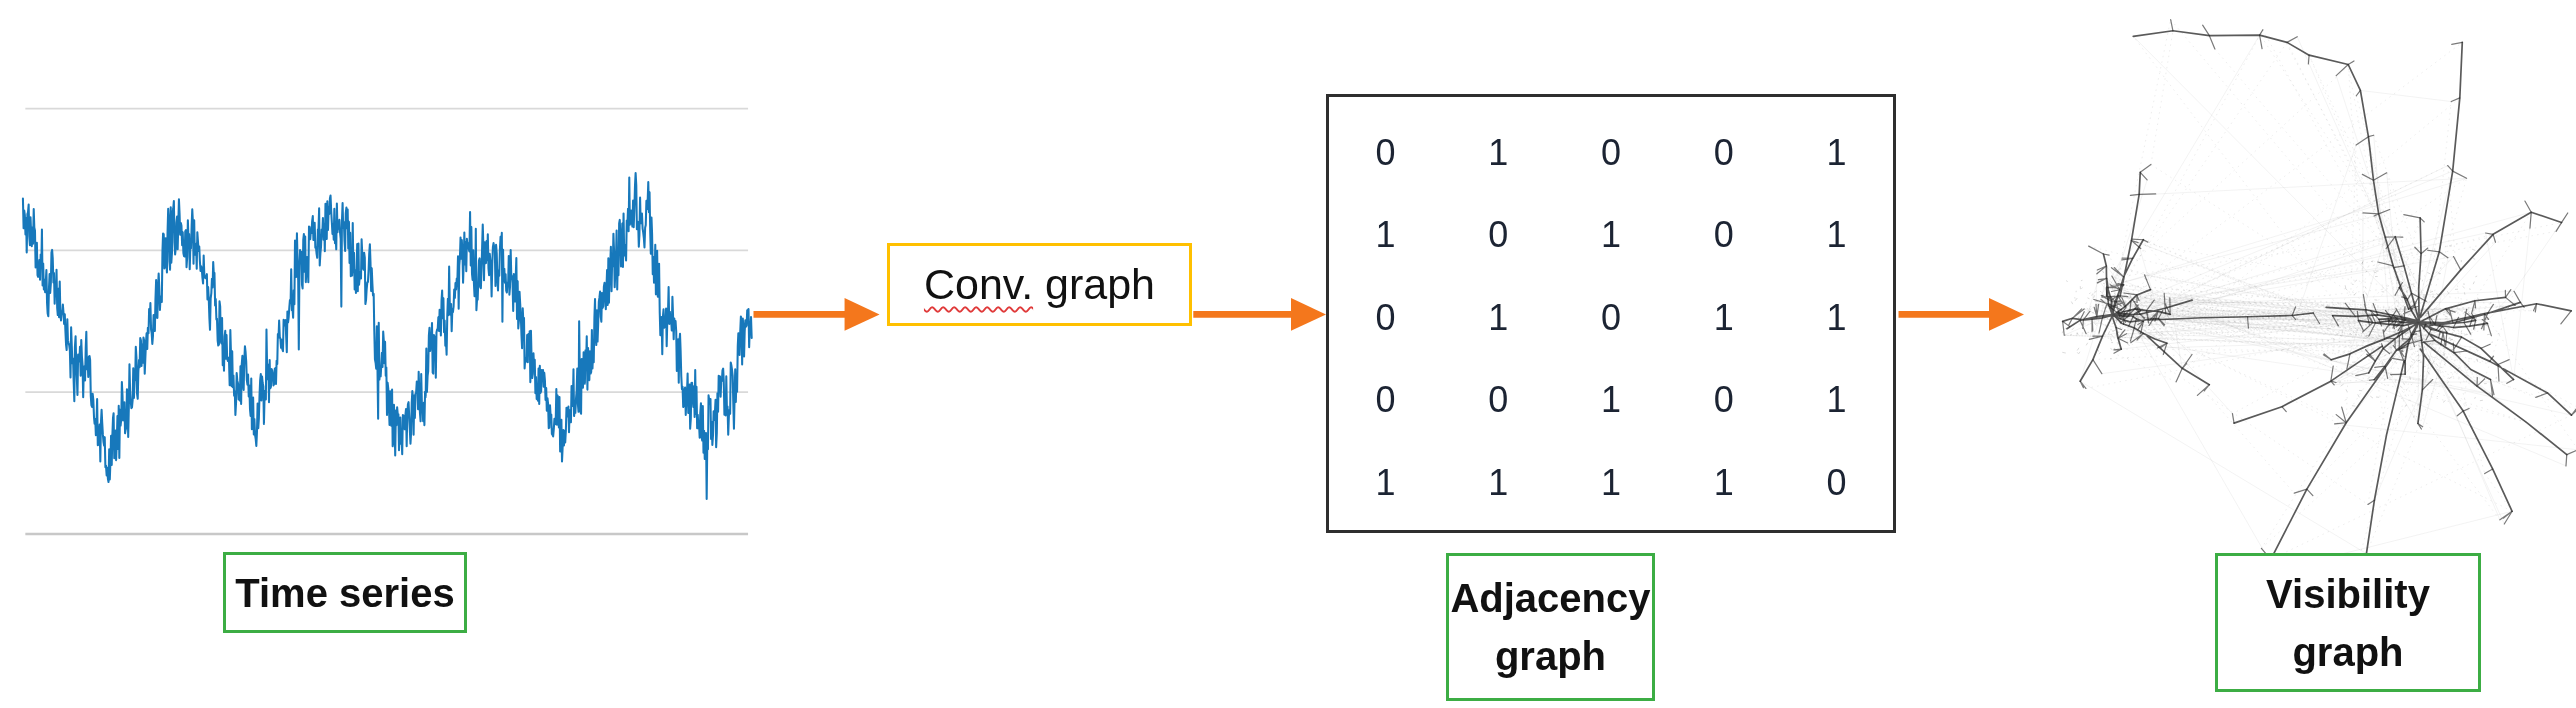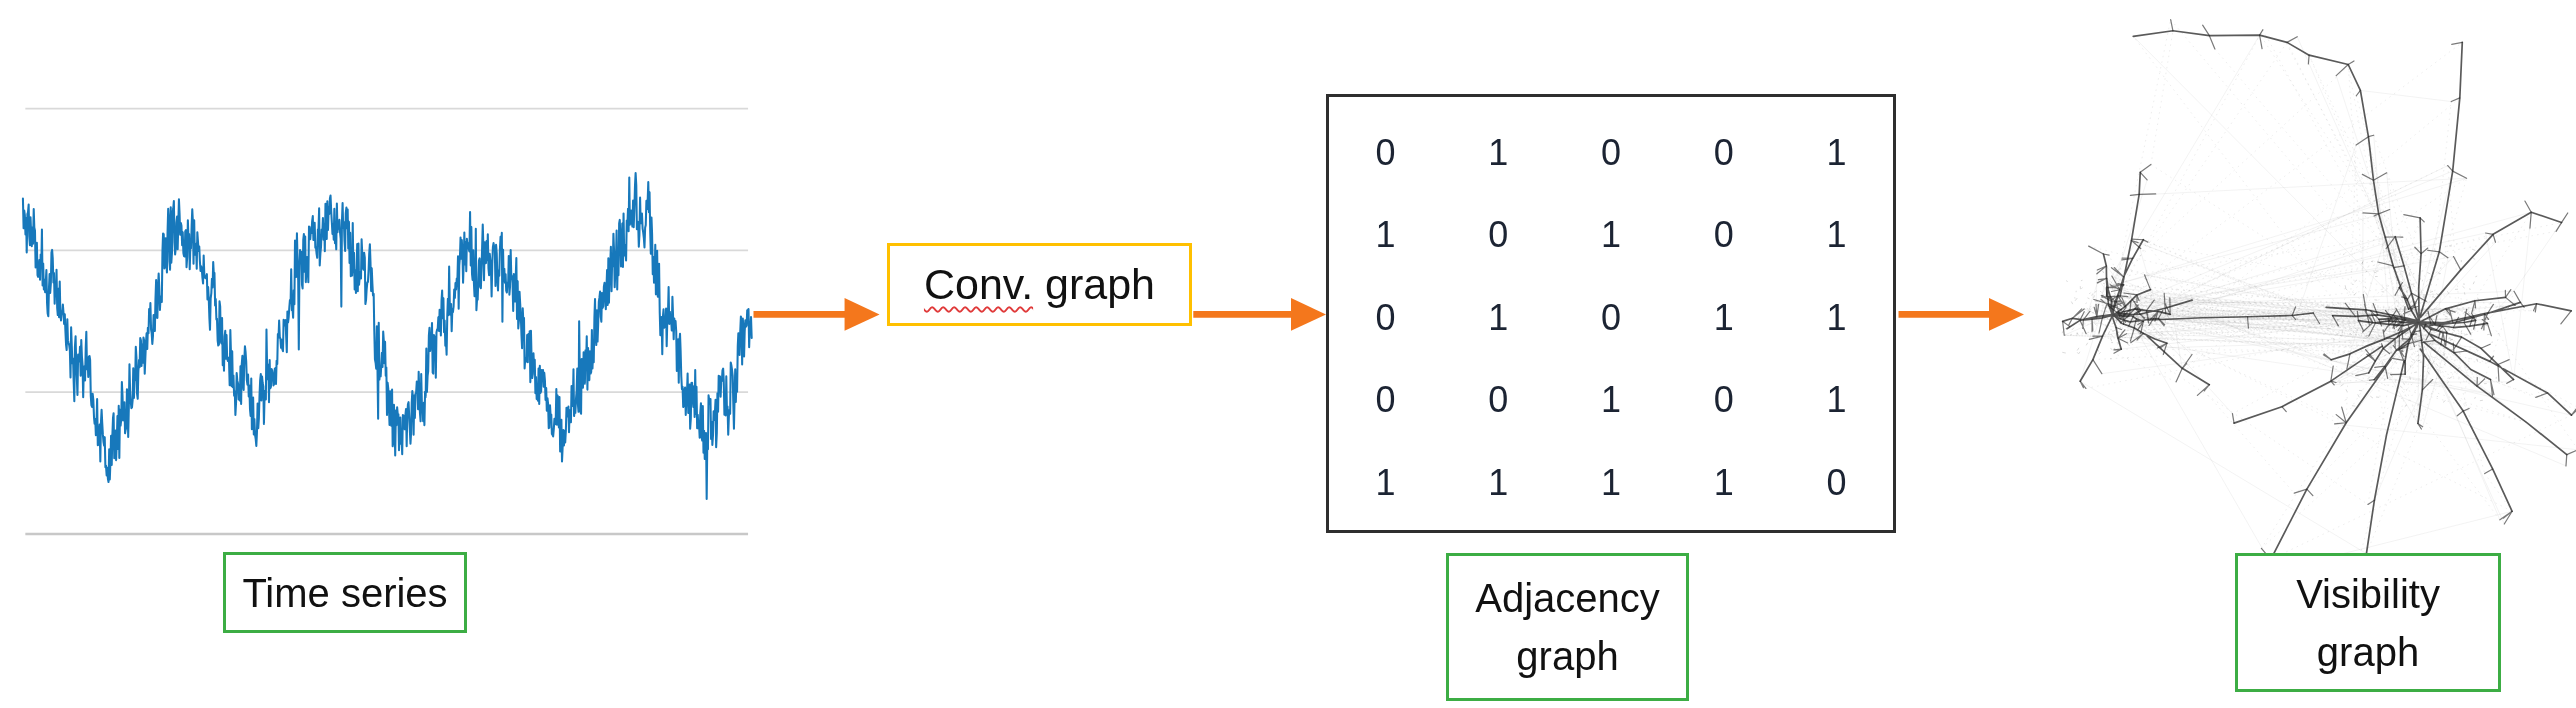--- a/index.html
+++ b/index.html
@@ -7,23 +7,23 @@
           font-family:"Liberation Sans",sans-serif;}
   svg.layer{position:absolute;left:0;top:0;width:2576px;height:709px;pointer-events:none;}
   .box{position:absolute;background:#fff;display:flex;align-items:center;justify-content:center;
        text-align:center;color:#111;box-sizing:border-box;}
   .conv-box{left:887px;top:243px;width:305px;height:83px;border:3px solid #FFC000;
             font-size:43px;white-space:pre;}
   .conv-box .misspelled{text-decoration-line:underline;text-decoration-style:wavy;
             text-decoration-thickness:2.4px;text-underline-offset:7.2px;}
   .label-box{border:3.6px solid #3CAD44;font-size:40px;line-height:1.45;}
   .ts-label{left:223px;top:552px;width:244px;height:81px;}
-  .adj-label{left:1446px;top:553px;width:243px;height:148px;flex-direction:column;}
-  .vg-label{left:2215px;top:553px;width:266px;height:139px;flex-direction:column;margin-left:20px;}
-  .label-line{display:block;}
+  .adj-label{left:1446px;top:553px;width:209px;height:148px;flex-direction:column;}
+  .vg-label{left:2215px;top:553px;width:266px;height:139px;flex-direction:column;}
+  .label-line{display:block;font-weight:bold;}
   .matrix-box{left:1326px;top:94px;width:570px;height:439px;border:3px solid #2E2E2E;
       display:grid;grid-template-columns:repeat(5,1fr);grid-template-rows:repeat(5,1fr);
       place-items:center;padding:14.5px 0 6px 0;font-size:36px;font-weight:500;color:#1C2433;}
   .matrix-box span{line-height:1;}
 </style>
 </head>
 <body>
 
 <div class="canvas">
 

